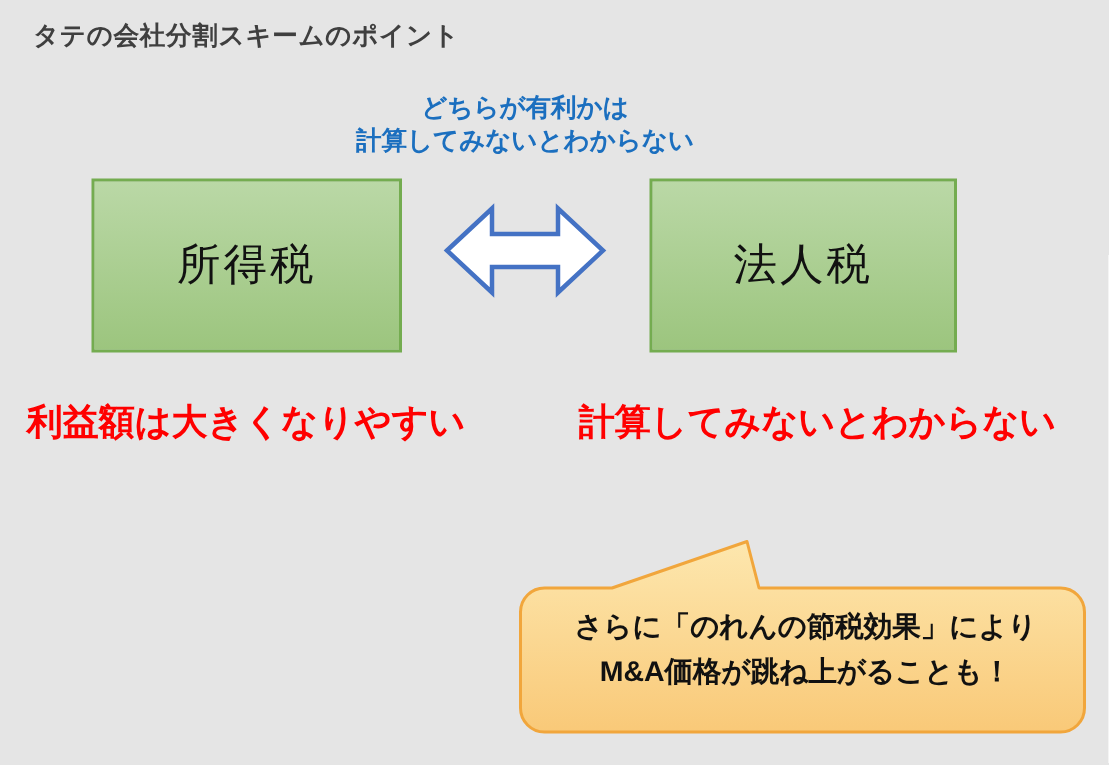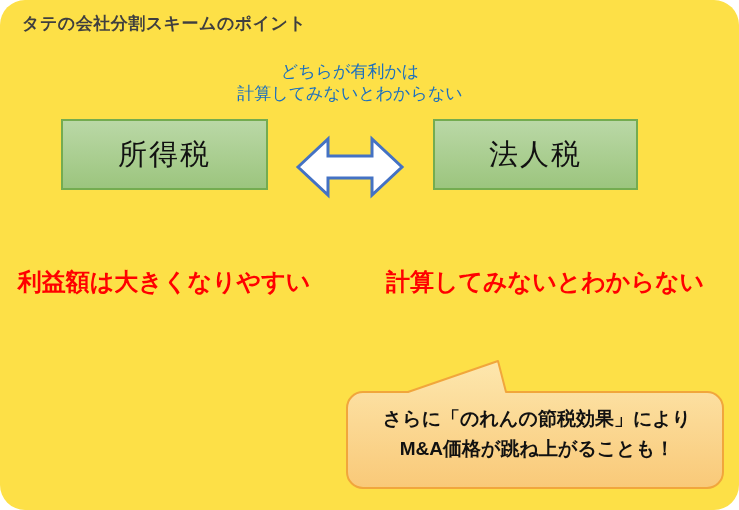--- a/index.html
+++ b/index.html
@@ -5,48 +5,47 @@
   html, body {
     margin: 0;
     padding: 0;
     background: #ffffff;
     font-family: "Liberation Sans", "DejaVu Sans", sans-serif;
   }
   .canvas {
     position: relative;
     width: 739px;
     height: 510px;
-    background: #fde047;
+    background: #e5e5e5;
     overflow: hidden;
-    border-radius: 25px;
   }
   .page-title {
     position: absolute;
     left: 22px;
     top: 12px;
     font-size: 17px;
     font-weight: bold;
     color: #3f3f3f;
     letter-spacing: 0.5px;
   }
   .blue-note {
     position: absolute;
     left: 0;
     top: 61px;
     width: 700px;
     text-align: center;
     font-size: 17px;
-    font-weight: normal;
+    font-weight: bold;
     color: #1b6fbf;
     line-height: 22px;
   }
   .tax-box {
     position: absolute;
     top: 119px;
-    height: 71px;
+    height: 116px;
     box-sizing: border-box;
     border: 2px solid #74ac50;
     background: linear-gradient(to bottom, #bad8a6 0%, #9cc57e 100%);
     display: flex;
     align-items: center;
     justify-content: center;
     font-size: 29px;
     color: #111111;
     letter-spacing: 2px;
   }

